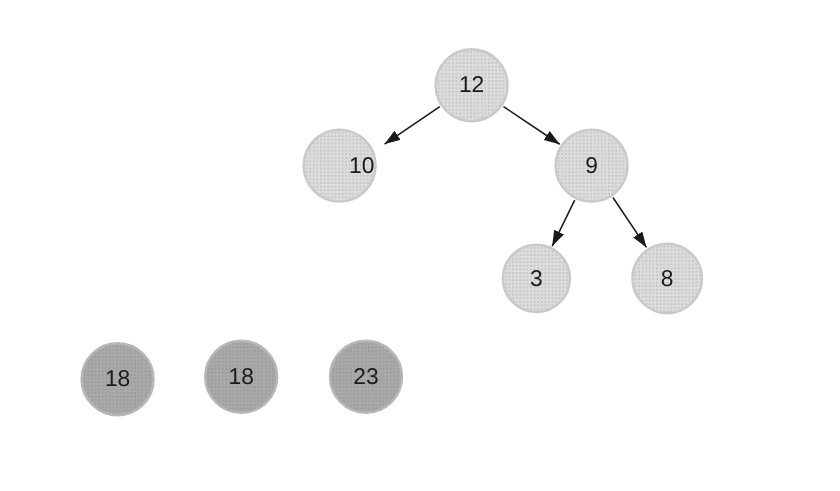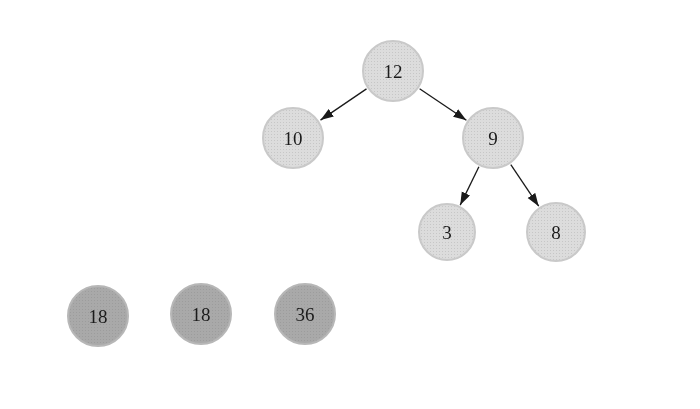--- a/index.html
+++ b/index.html
@@ -6,21 +6,21 @@
     margin: 0;
     padding: 0;
     background: #ffffff;
   }
   .canvas {
     position: relative;
     width: 592px;
     height: 409px;
     background: #ffffff;
     overflow: hidden;
-    font-family: Liberation Serif, serif;
+    font-family: Liberation Sans, sans-serif;
   }
   #edges {
     position: absolute;
     left: 0;
     top: 0;
     width: 700px;
     height: 409px;
     pointer-events: none;
   }
   .node {
@@ -59,35 +59,35 @@
       </defs>
       <line x1="366.5" y1="88.9" x2="320.5" y2="120.1" stroke="#1a1a1a" stroke-width="1.3" marker-end="url(#arrowhead)"></line>
       <line x1="419.6" y1="88.8" x2="466.4" y2="120.2" stroke="#1a1a1a" stroke-width="1.3" marker-end="url(#arrowhead)"></line>
       <line x1="478.9" y1="166.7" x2="460.2" y2="205.1" stroke="#1a1a1a" stroke-width="1.3" marker-end="url(#arrowhead)"></line>
       <line x1="510.8" y1="164.6" x2="538.7" y2="206.2" stroke="#1a1a1a" stroke-width="1.3" marker-end="url(#arrowhead)"></line>
     </svg>
   <div id="nodes">
       <div class="node node--tree" style="left: 362px; top: 40px; width: 62px; height: 62px;">
         <span>12</span>
       </div>
-      <div class="node node--tree" style="left: 262px; top: 107px; width: 62px; height: 62px;">
+      <div class="node node--tree" style="left: 252px; top: 107px; width: 62px; height: 62px; justify-content: flex-end;">
         <span>10</span>
       </div>
       <div class="node node--tree" style="left: 462px; top: 107px; width: 62px; height: 62px;">
         <span>9</span>
       </div>
       <div class="node node--tree" style="left: 418px; top: 203px; width: 58px; height: 58px;">
         <span>3</span>
       </div>
       <div class="node node--tree" style="left: 526px; top: 202px; width: 60px; height: 60px;">
         <span>8</span>
       </div>
       <div class="node node--detached" style="left: 67px; top: 285px; width: 62px; height: 62px;">
         <span>18</span>
       </div>
       <div class="node node--detached" style="left: 170px; top: 283px; width: 62px; height: 62px; text-align: center;">
         <span>18</span>
       </div>
       <div class="node node--detached" style="left: 274px; top: 283px; width: 62px; height: 62px;">
-        <span>36</span>
+        <span>23</span>
       </div>
     </div>
 </div>
 
 </body></html>

